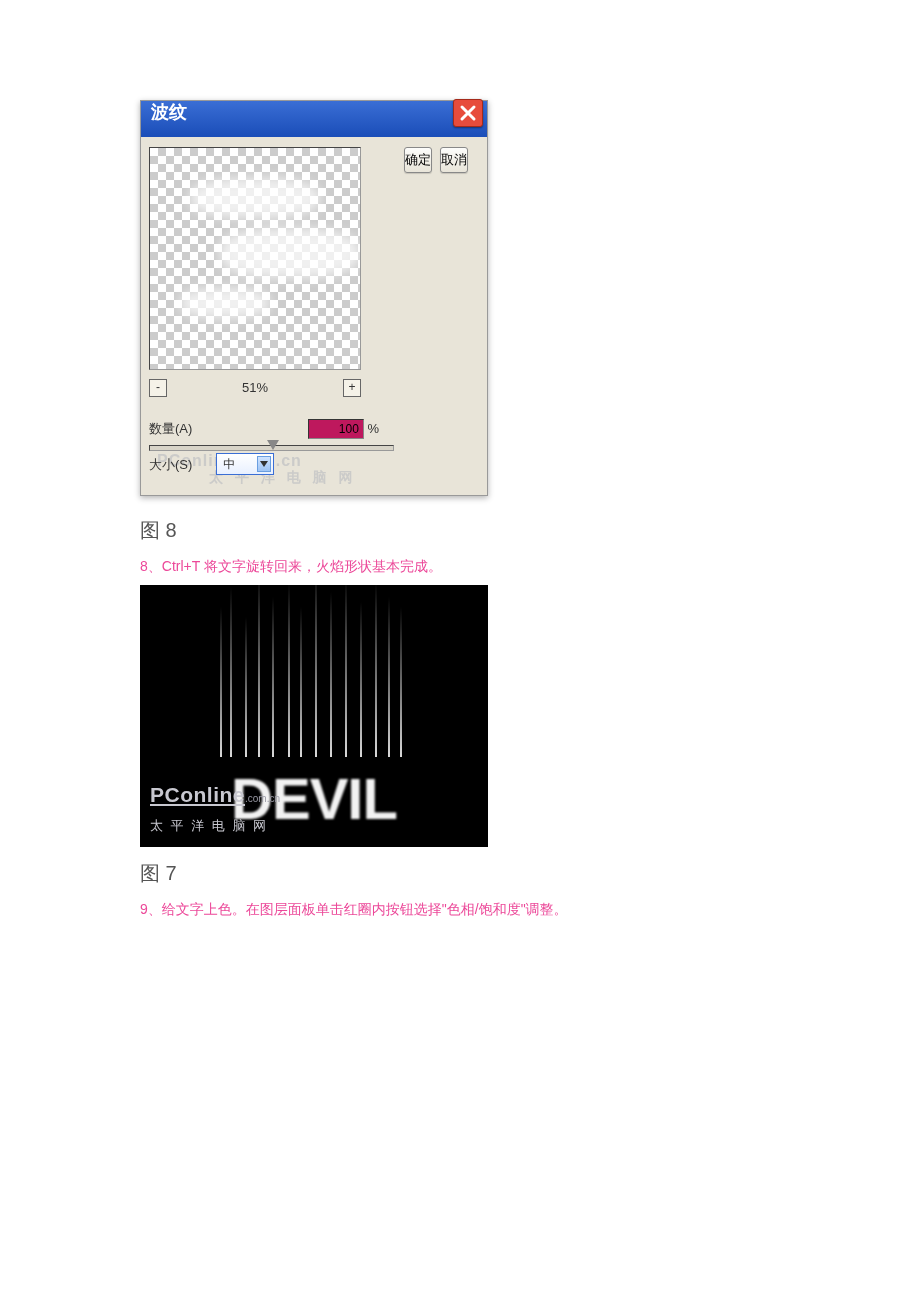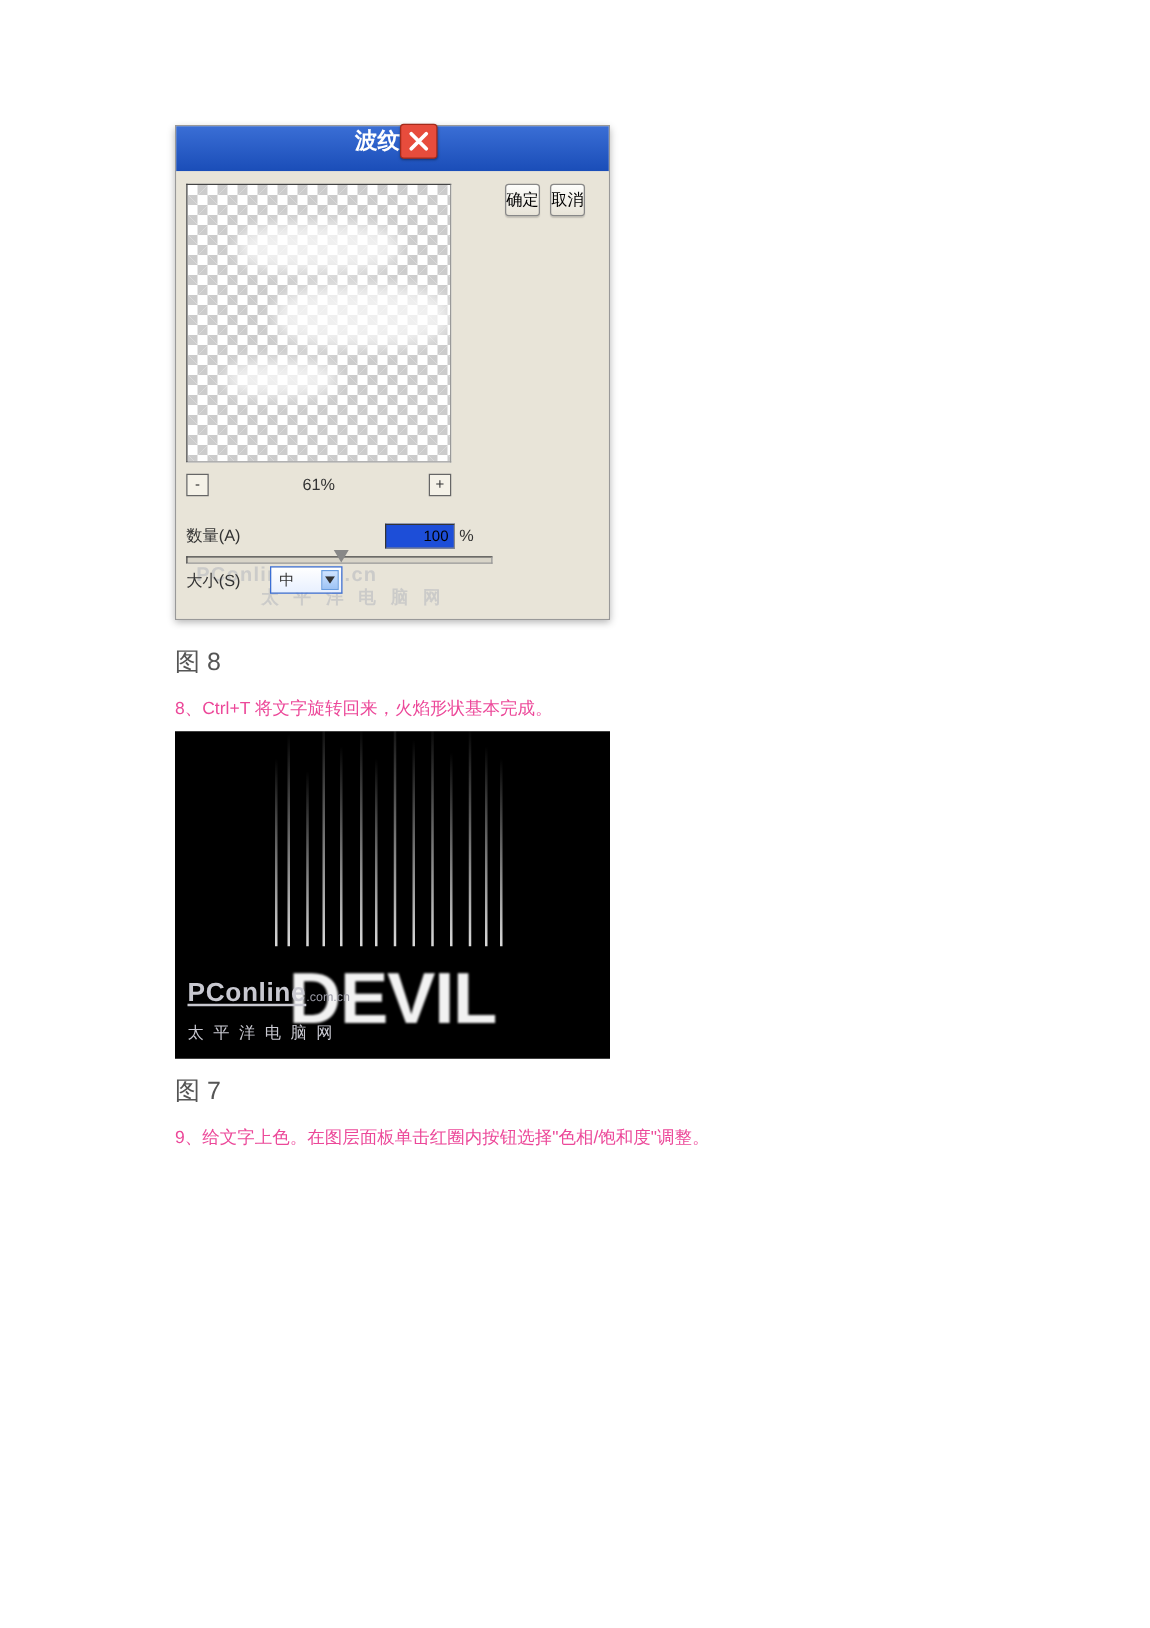--- a/index.html
+++ b/index.html
@@ -17,21 +17,21 @@
       background: linear-gradient(#e8e4d8, #e8e4d8);
       border: 1px solid #999;
       box-shadow: 0 2px 6px rgba(0,0,0,0.3);
       margin-bottom: 16px;
     }
     .titlebar {
       background: linear-gradient(#3a6ed5, #1a4db8);
       height: 36px;
       display: flex;
       align-items: center;
-      justify-content: center;
+      justify-content: space-between;
       padding: 0 4px 13px 10px;
     }
     .titlebar-text {
       color: #fff;
       font-weight: bold;
       font-size: 18px;
     }
     .close-btn {
       width: 30px;
       height: 28px;
@@ -97,21 +97,21 @@
       align-items: flex-end;
       justify-content: space-between;
       width: 230px;
       margin-top: 18px;
       font-size: 13px;
     }
     .num-input {
       width: 56px;
       height: 20px;
       border: 1px inset #888;
-      background: #1d4ed8;
+      background: #be185d;
       font-size: 12px;
       padding: 1px 4px;
       text-align: right;
     }
     .slider-track {
       width: 245px;
       height: 6px;
       border: 1px inset #999;
       background: #d8d4c8;
       margin-top: 4px;
@@ -237,21 +237,21 @@
   </div>
   <div class="dialog-body">
     <div class="left-col">
       <div class="preview-area">
         <div class="wisp" style="left:40px;top:30px;width:130px;height:40px;"></div>
         <div class="wisp" style="left:70px;top:80px;width:140px;height:50px;"></div>
         <div class="wisp" style="left:30px;top:140px;width:90px;height:30px;"></div>
       </div>
       <div class="zoom-row">
         <div class="zoom-btn">-</div>
-        <span class="zoom-text">61%</span>
+        <span class="zoom-text">51%</span>
         <div class="zoom-btn">+</div>
       </div>
       <div class="param-row">
         <span>数量(A)</span>
         <span>
           <input class="num-input" value="100" style="">
           <span>%</span>
         </span>
       </div>
       <div class="slider-track">

